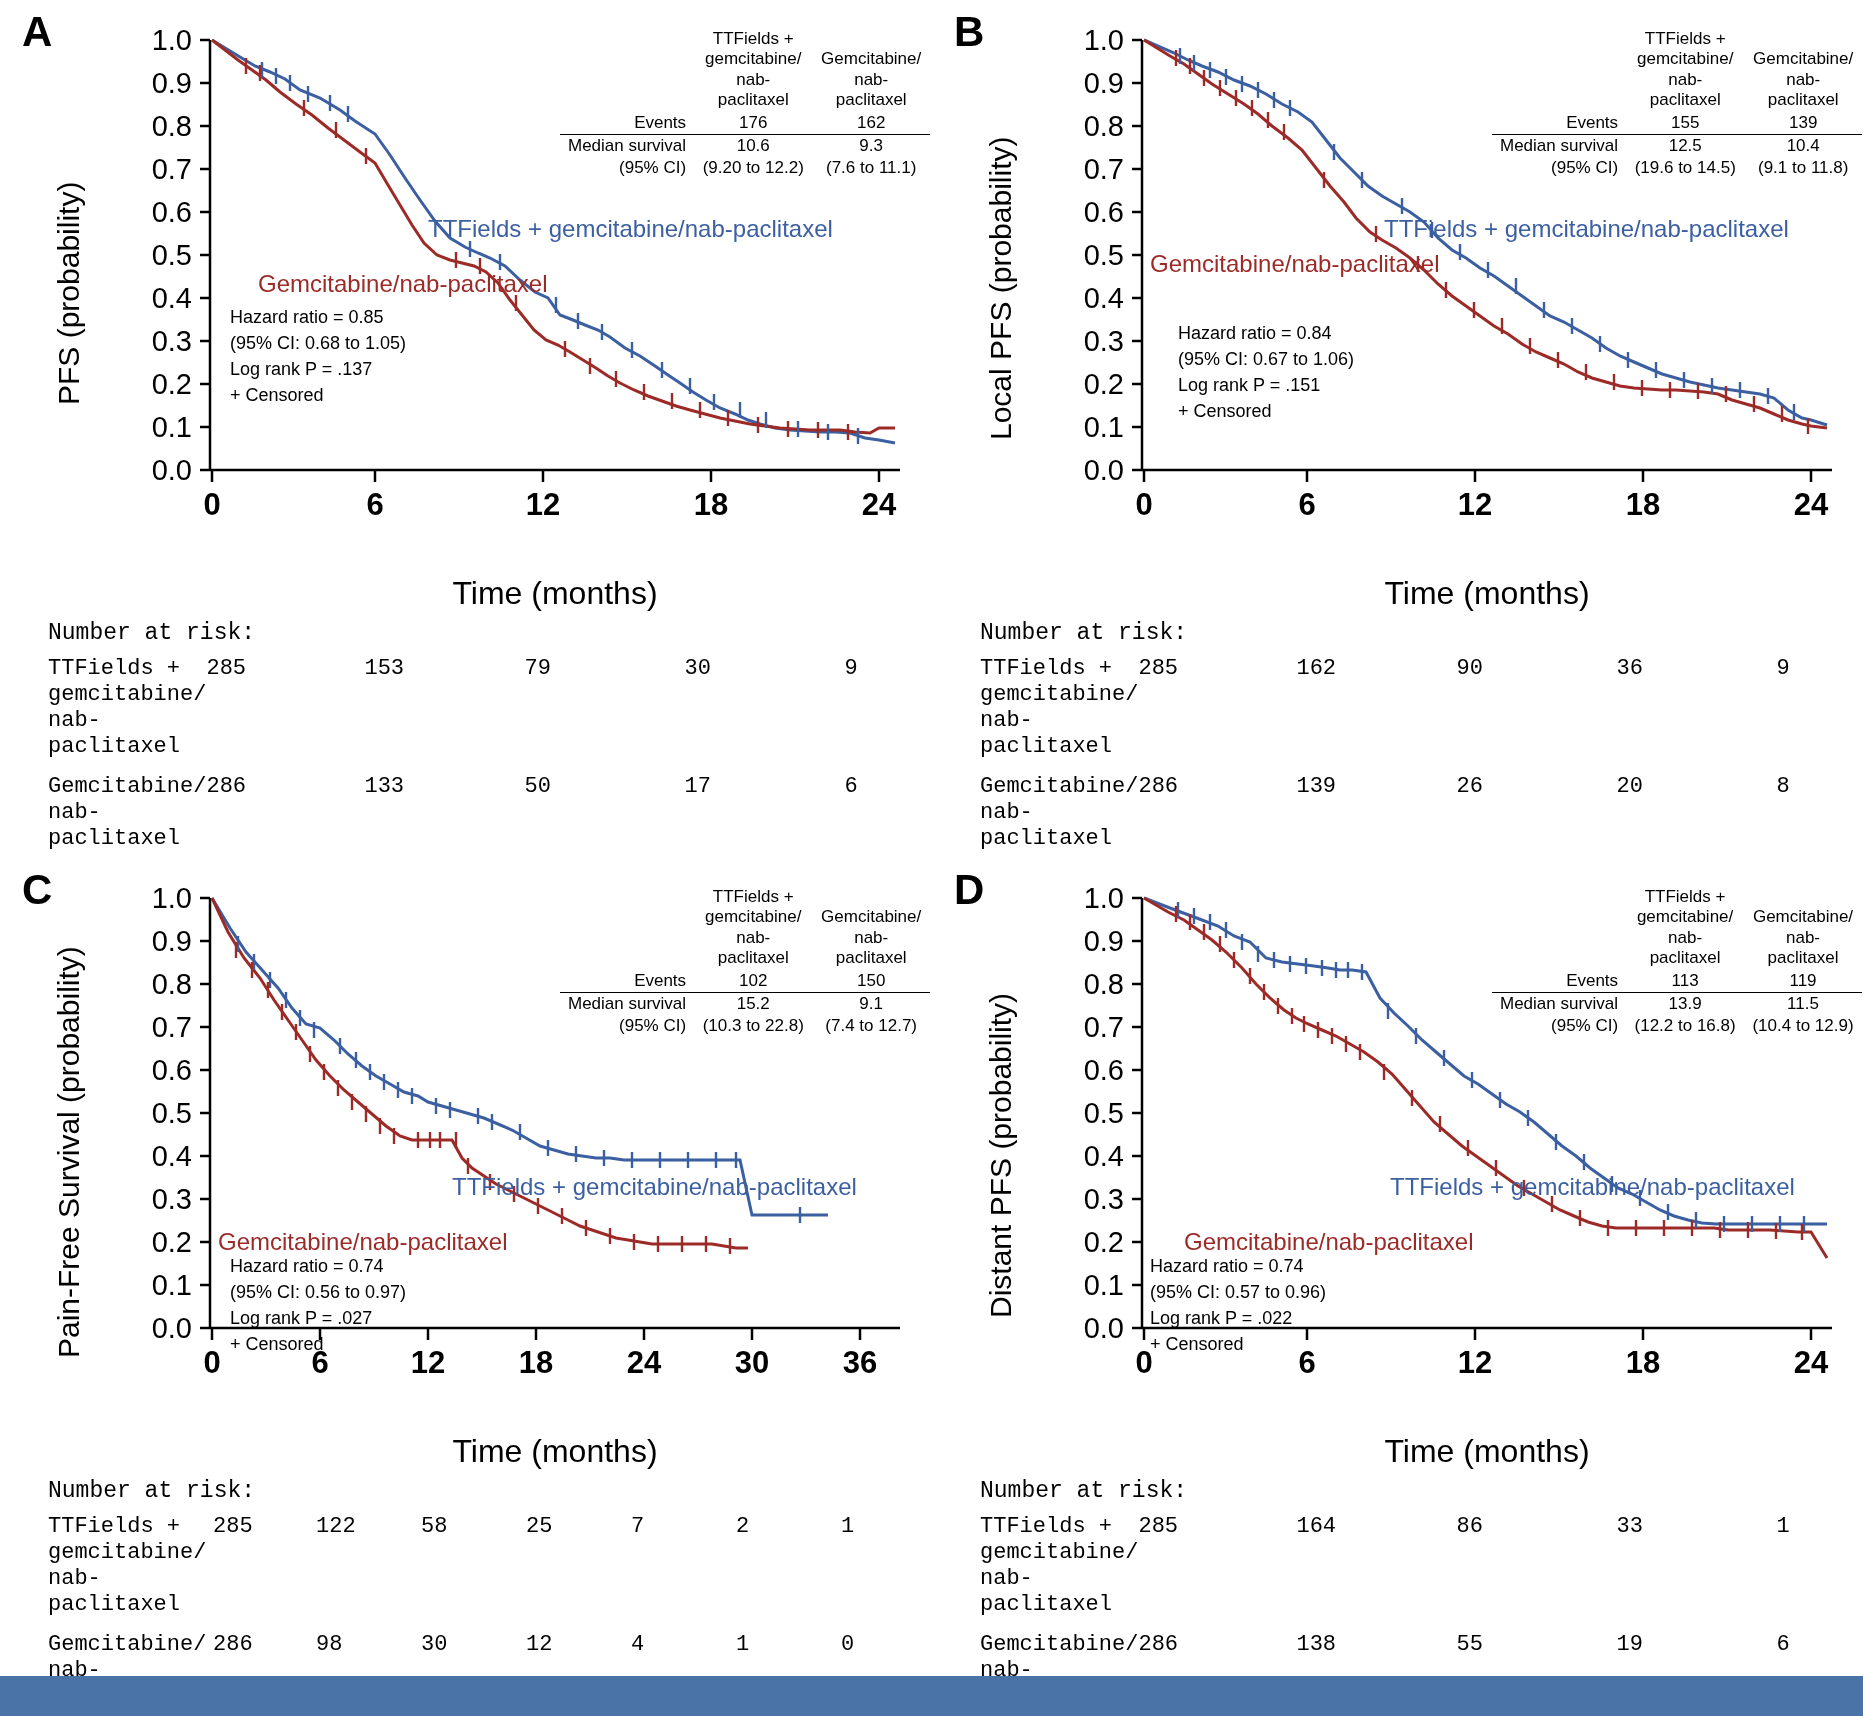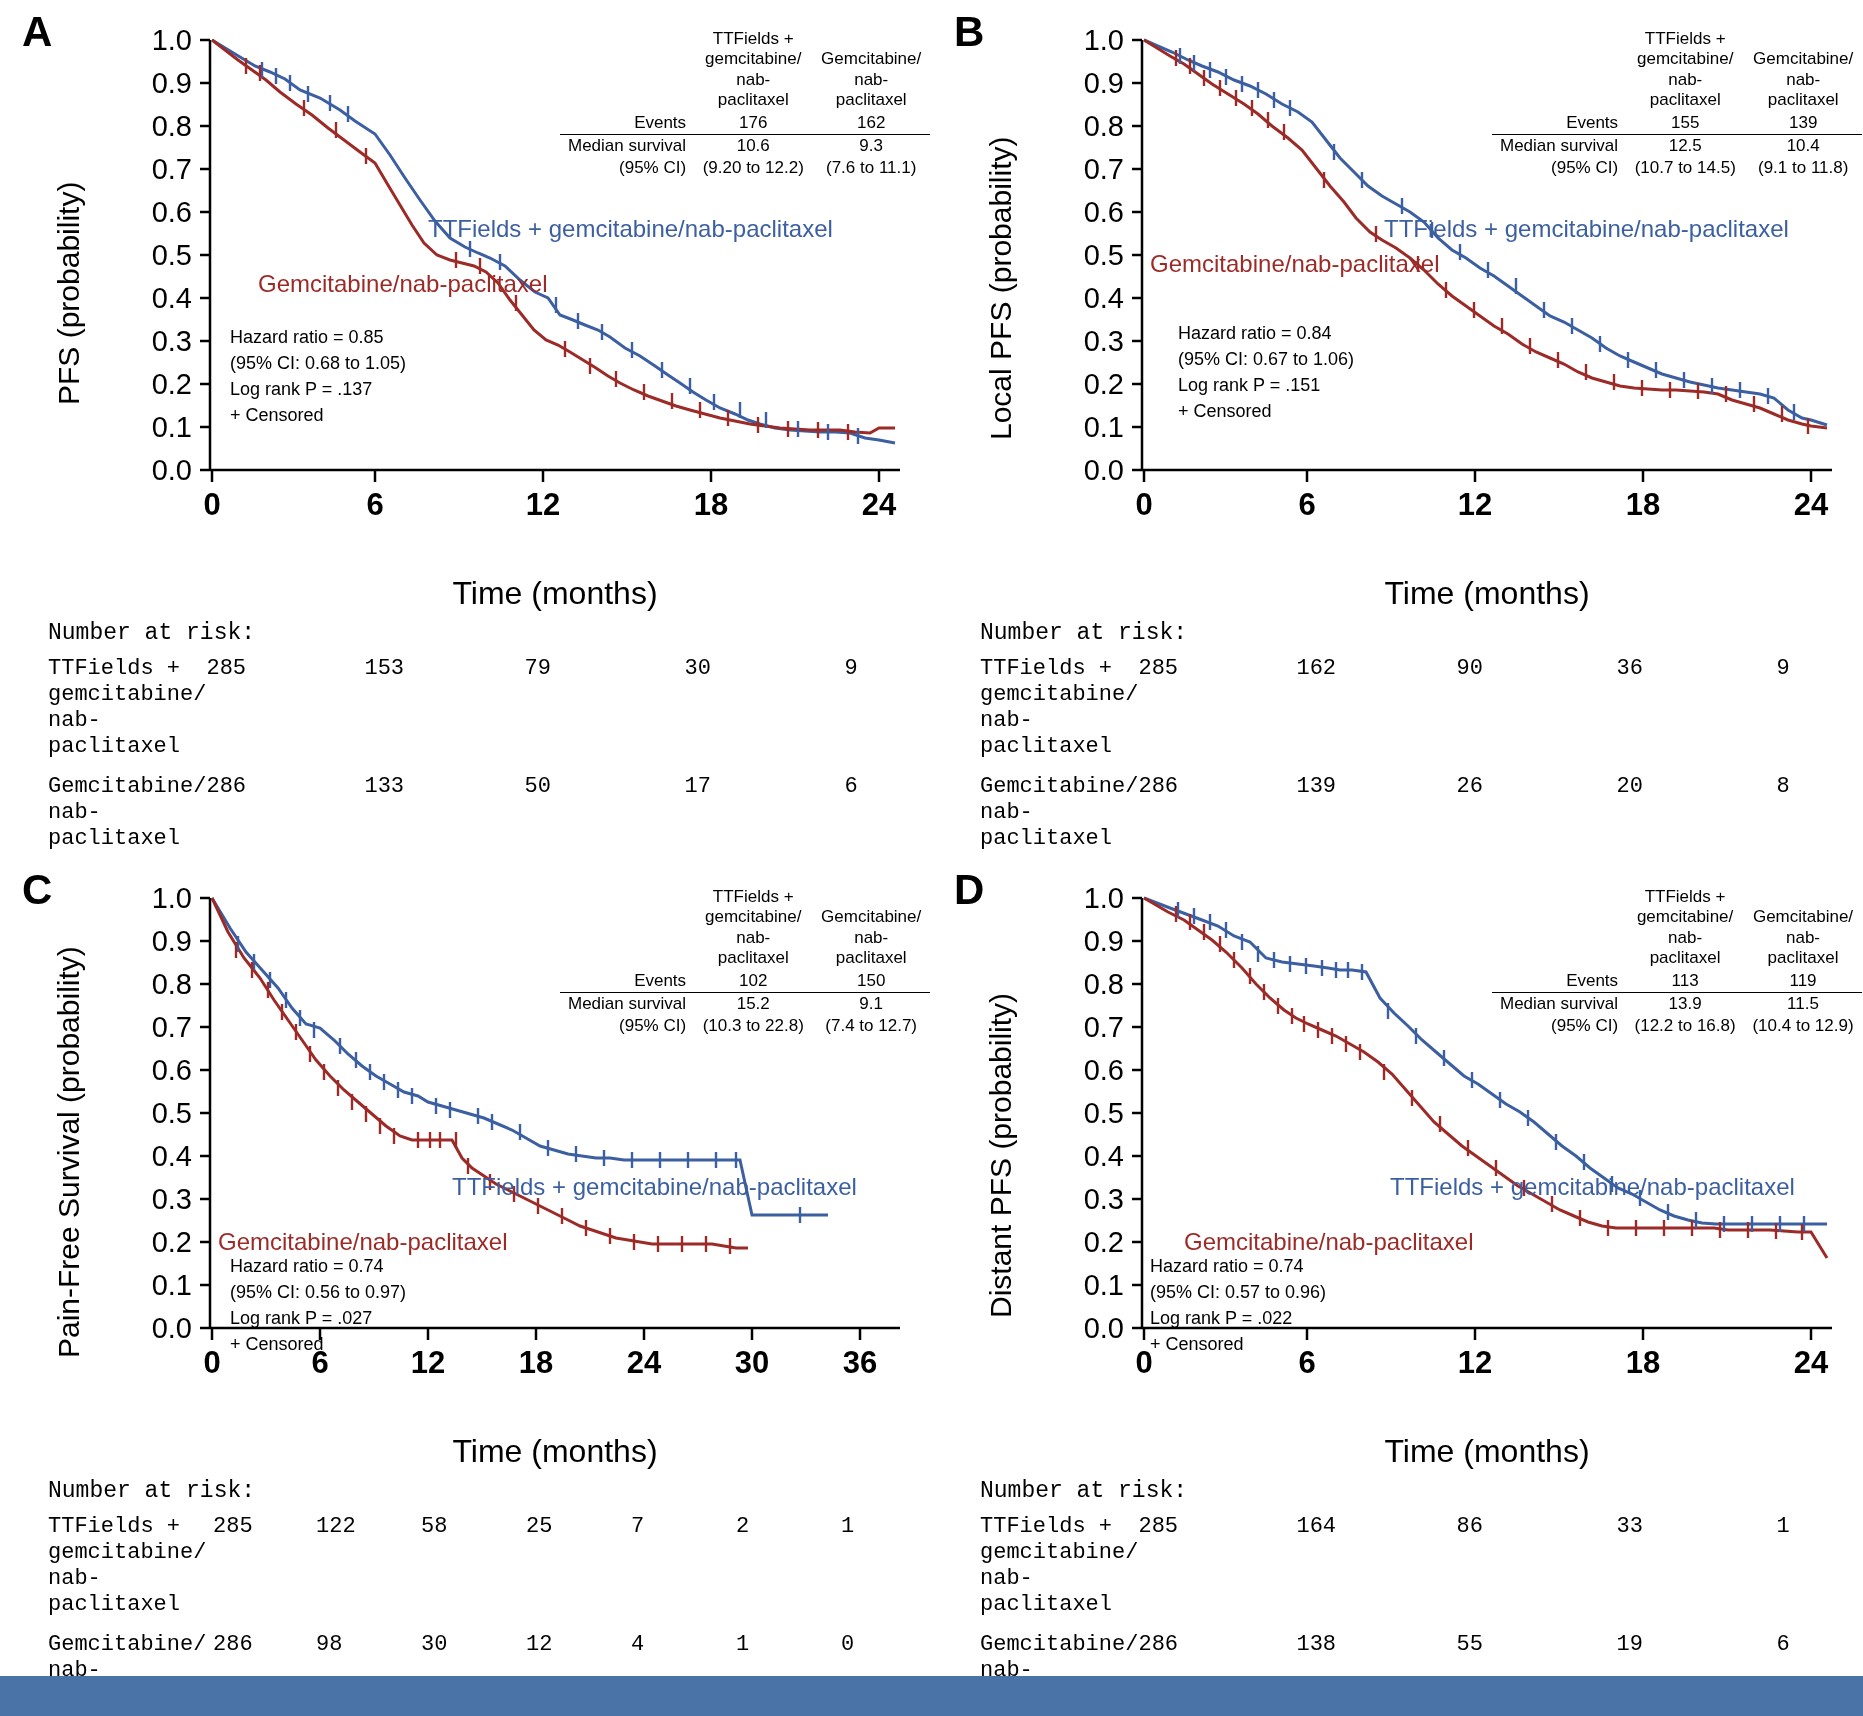--- a/index.html
+++ b/index.html
@@ -277,21 +277,21 @@
           <td class="st-val">(9.20 to 12.2)</td>
           <td class="st-val">(7.6 to 11.1)</td>
         </tr>
       </tbody>
         </table>
     </div>
 
     <div class="series-label blue" style="left:428px; top:215px;">TTFields + gemcitabine/nab-paclitaxel</div>
     <div class="series-label red" style="left:258px; top:270px;">Gemcitabine/nab-paclitaxel</div>
 
-    <div class="annot" style="left:230px; top:324px;">
+    <div class="annot" style="left:230px; top:304px;">
       <div>Hazard ratio = 0.85</div>
       <div>(95% CI: 0.68 to 1.05)</div>
       <div>Log rank P = .137</div>
       <div>+  Censored</div>
     </div>
 
     <div class="risk-block" style="left:48px; top:620px; width:860px;">
       <div class="risk-title">Number at risk:</div>
       <div class="risk-row">
         <div class="risk-label">
@@ -453,21 +453,21 @@
           <td class="st-val st-rule">155</td>
           <td class="st-val st-rule">139</td>
         </tr>
         <tr>
           <td class="st-rowlabel">Median survival</td>
           <td class="st-val">12.5</td>
           <td class="st-val">10.4</td>
         </tr>
         <tr>
           <td class="st-rowlabel">(95% CI)</td>
-          <td class="st-val">(10.7 to 14.5)</td>
+          <td class="st-val">(19.6 to 14.5)</td>
           <td class="st-val">(9.1 to 11.8)</td>
         </tr>
       </tbody>
         </table>
     </div>
 
     <div class="series-label blue" style="left:452px; top:215px;">TTFields + gemcitabine/nab-paclitaxel</div>
     <div class="series-label red" style="left:218px; top:250px;">Gemcitabine/nab-paclitaxel</div>
 
     <div class="annot" style="left:218px; top:320px;margin-left:28px;">

